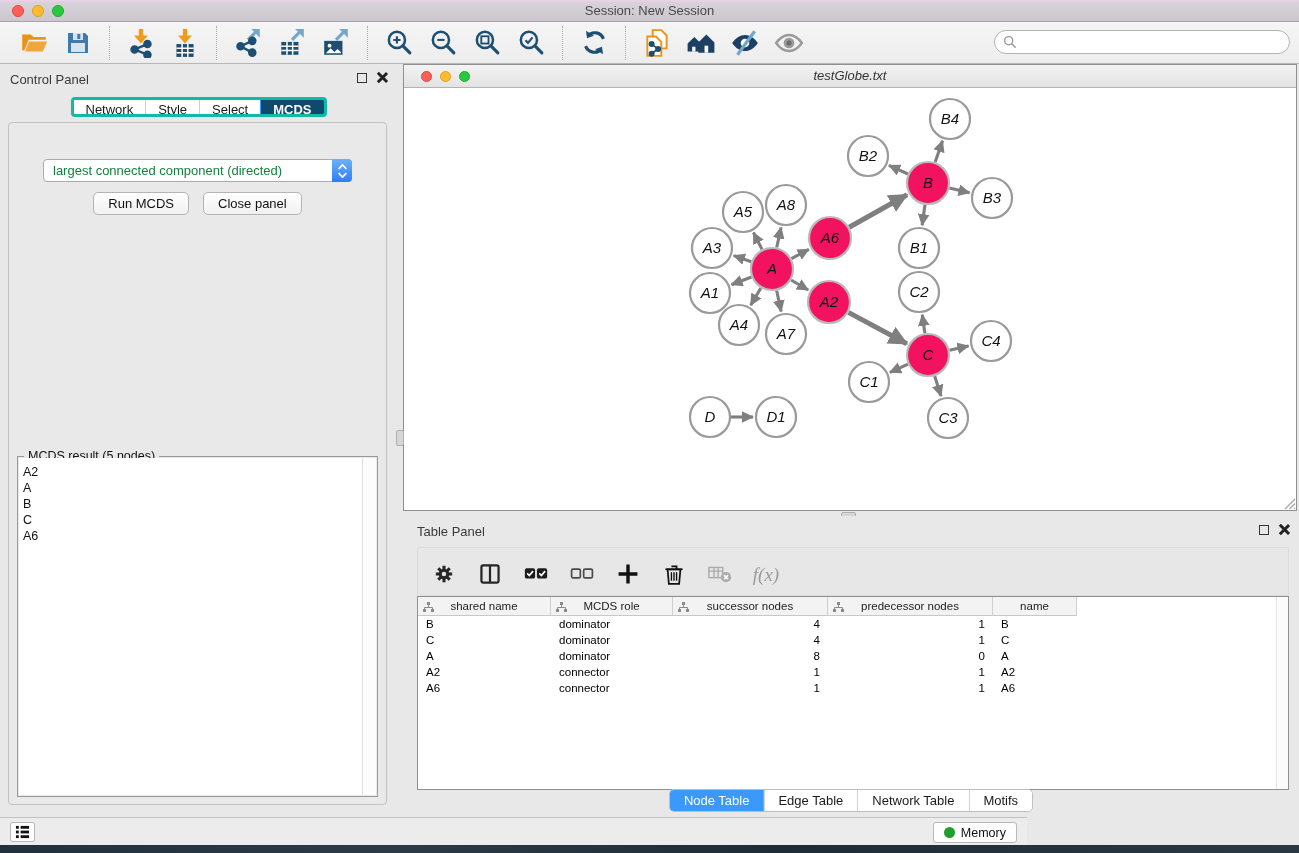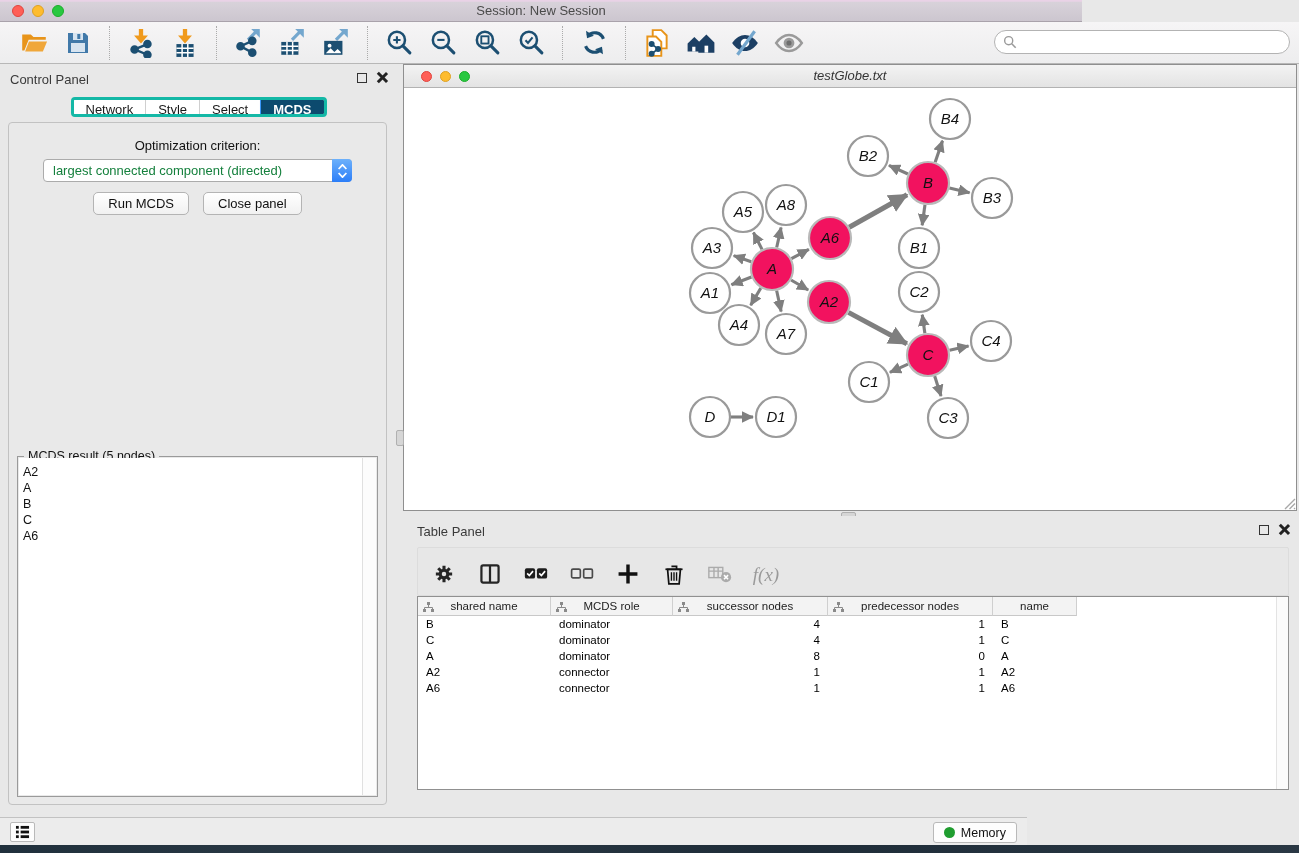--- a/index.html
+++ b/index.html
@@ -1,21 +1,21 @@
 <!DOCTYPE html>
 <html><head>
 <meta charset="utf-8">
 <style>
   * { box-sizing: border-box; margin: 0; padding: 0; }
   html,body { width:1299px; height:853px; }
   body { font-family:"Liberation Sans", sans-serif; background:#e8e8e8; position:relative; overflow:hidden; }
   .abs { position:absolute; }
 
   
-  .titlebar { left:0; top:0; width:1082px; height:22px;
+  .titlebar { left:0; top:0; width:1299px; height:22px;
     background:linear-gradient(#e9d2e6 0%, #e9d2e6 6%, #d8d2da 10%, #ccc6cf 100%);
     border-bottom:1px solid #a9a2ab; text-align:center; font-size:13px; color:#4a4a4a; line-height:21px; }
   .lights { position:absolute; left:12px; top:5px; display:flex; gap:8px; }
   .lights .dot { width:12px; height:12px; border-radius:50%; }
   .dot.red { background:#ff5f57; border:1px solid #e0443e; }
   .dot.yel { background:#febc2e; border:1px solid #dea123; }
   .dot.grn { background:#28c840; border:1px solid #1dad2b; }
 
   
   .toolbar { left:0; top:22px; width:1299px; height:42px;
@@ -278,21 +278,20 @@
       <div class="close-ic"></div>
     </div>
   </div>
   <div class="cp-tabs" id="cp-tabs">
       <div class="cp-tab">Network</div>
       <div class="cp-tab">Style</div>
       <div class="cp-tab">Select</div>
       <div class="cp-tab sel">MCDS</div>
     </div>
   <div class="cp-body">
-    <div class="opt-label">Optimization criterion:</div>
     <div class="dropdown">
       <span class="dd-text">largest connected component (directed)</span>
       <span class="dd-stepper">
         <svg width="9" height="6" viewBox="0 0 9 6">
             <path d="M0.6 5L4.5 0.8 8.4 5" fill="none" stroke="#fff" stroke-width="1.7"></path>
           </svg>
         <svg width="9" height="6" viewBox="0 0 9 6">
             <path d="M0.6 1l3.9 4.2L8.4 1" fill="none" stroke="#fff" stroke-width="1.7"></path>
           </svg>
       </span>
@@ -592,20 +591,26 @@
         <div class="t-row">
           <div class="td" style="width: 133px; text-align: left;">A6</div>
           <div class="td" style="width: 122px; text-align: left;">connector</div>
           <div class="td" style="width: 155px; text-align: right;">1</div>
           <div class="td" style="width: 165px; text-align: right;">1</div>
           <div class="td" style="width: 84px; text-align: left;">A6</div>
         </div>
       </div>
     <div class="tp-scroll"></div>
   </div>
+  <div class="tp-tabs" id="tp-tabs">
+      <div class="tp-tab sel">Node Table</div>
+      <div class="tp-tab">Edge Table</div>
+      <div class="tp-tab">Network Table</div>
+      <div class="tp-tab">Motifs</div>
+    </div>
 </div>
 
 <div class="abs statusbar">
   <div class="list-btn">
     <svg width="15" height="14" viewBox="0 0 16 15">
         <g fill="#111">
           <rect x="1" y="1" width="3" height="3"></rect>
           <rect x="6" y="1" width="9" height="3"></rect>
           <rect x="1" y="6" width="3" height="3"></rect>
           <rect x="6" y="6" width="9" height="3"></rect>

